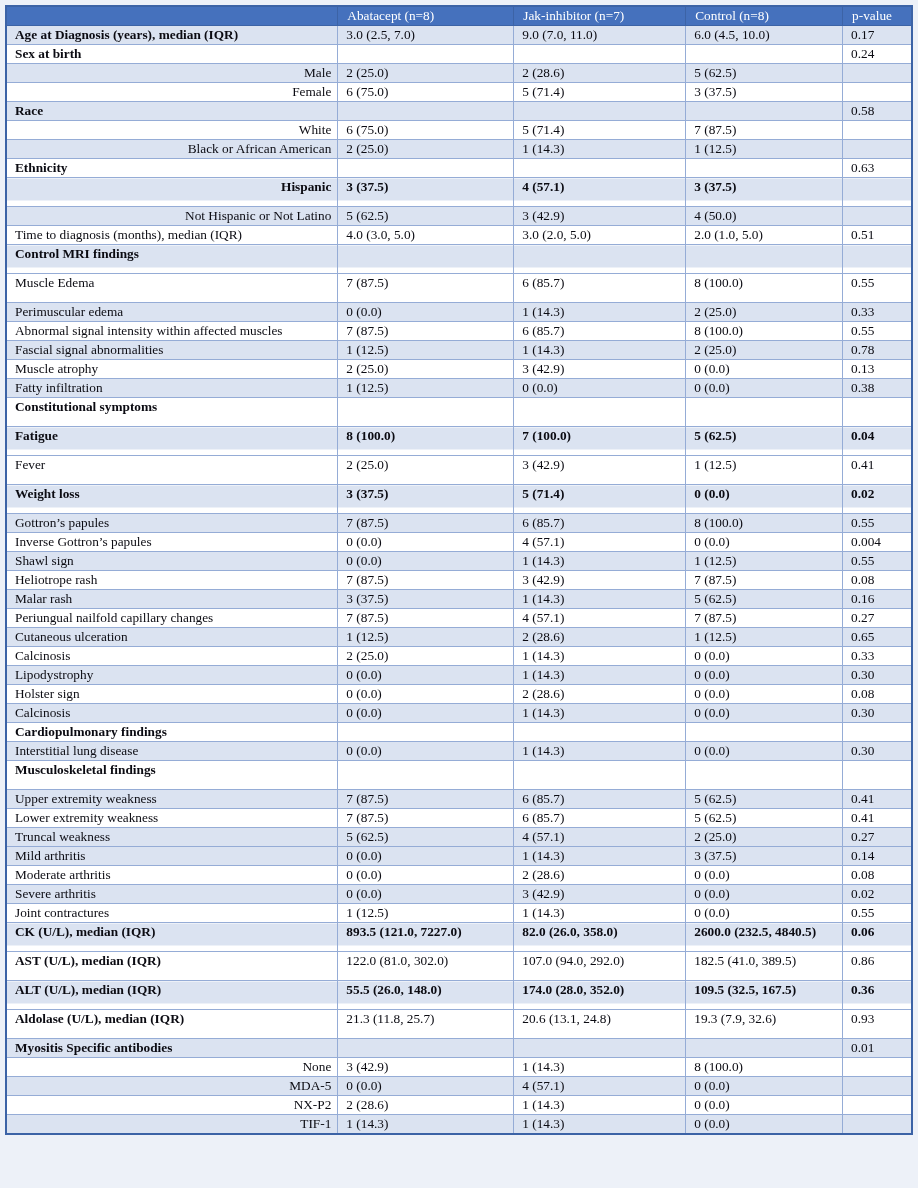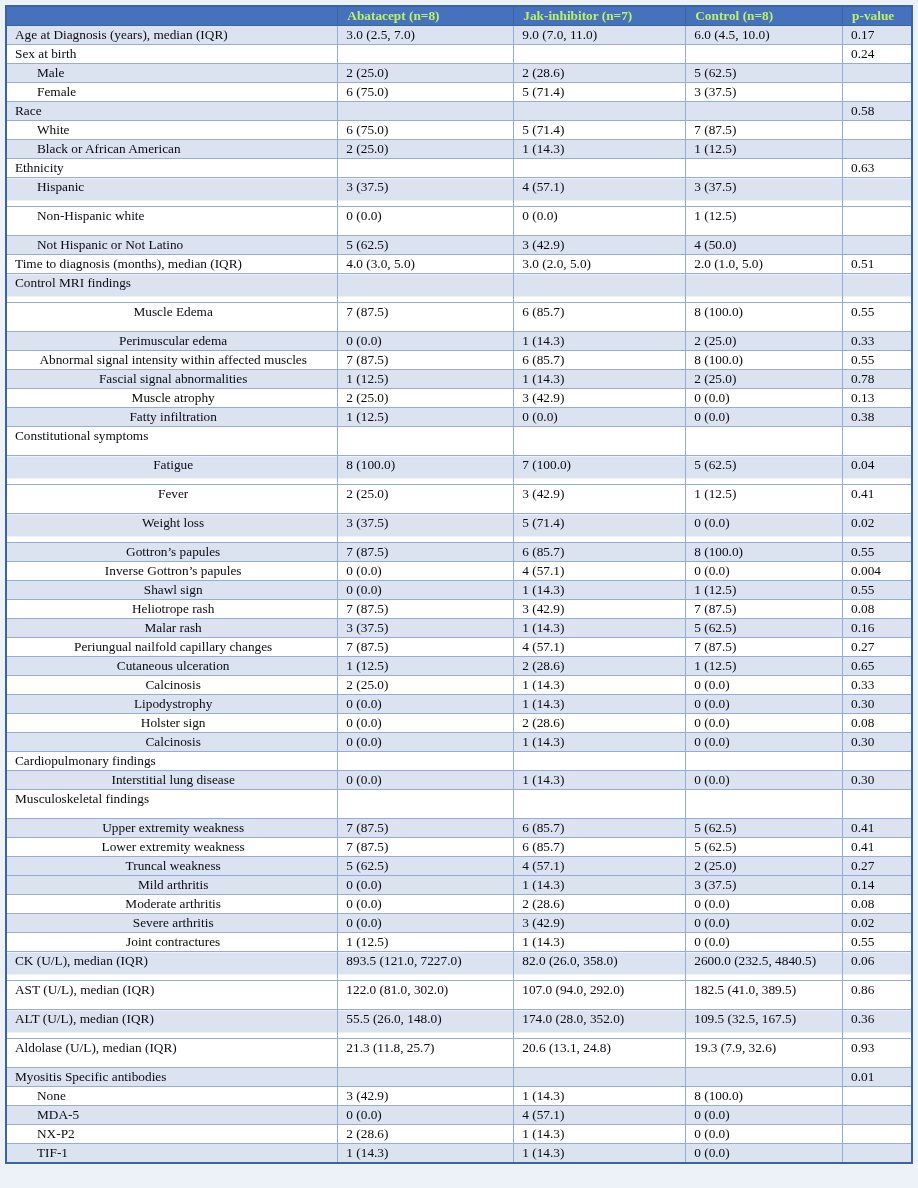--- a/index.html
+++ b/index.html
@@ -23,32 +23,33 @@
 
   th, td {
     border:1px solid #95acd6;
     padding:1px 6px 2px 8px;
     vertical-align:top;
     overflow:hidden; white-space:nowrap;
     height:15px; line-height:15px;
     text-align:left;
   }
   thead th {
-    background:#4571bd; color:#bef264; font-weight:bold;
+    background:#4571bd; color:#ffffff; font-weight:normal;
     border-color:#3c63a6;
     padding-left:9px;
   }
   tr.band td { background:#dbe3f1; }
   tr.tall td { height:25px; }
   tr.tall.band td {
     background:linear-gradient(#dbe3f1 calc(100% - 6px), #ffffff calc(100% - 6px));
+    font-weight:bold;
   }
-  td.lbl.a-indent { padding-left:30px; }
-  td.lbl.a-center { text-align:center; padding-left:8px; }
-  tr.boldlbl td.lbl { font-weight:normal; }
+  td.lbl.a-indent { padding-left:30px;text-align:right; }
+  td.lbl.a-center { padding-left:8px; }
+  tr.boldlbl td.lbl { font-weight:bold; }
 </style>
 </head>
 <body>
 
 <div class="sheet">
   <table class="clin">
     <colgroup>
       <col class="c-label">
         <col class="c-aba">
         <col class="c-jak">
@@ -121,27 +122,20 @@
           <td class="val"></td>
           <td class="pv">0.63</td>
         </tr>
         <tr class="band tall ">
           <td class="lbl a-indent">Hispanic</td>
           <td class="val">3 (37.5)</td>
           <td class="val">4 (57.1)</td>
           <td class="val">3 (37.5)</td>
           <td class="pv"></td>
         </tr>
-        <tr class="tall ">
-          <td class="lbl a-indent">Non-Hispanic white</td>
-          <td class="val">0 (0.0)</td>
-          <td class="val">0 (0.0)</td>
-          <td class="val">1 (12.5)</td>
-          <td class="pv"></td>
-        </tr>
         <tr class="band ">
           <td class="lbl a-indent">Not Hispanic or Not Latino</td>
           <td class="val">5 (62.5)</td>
           <td class="val">3 (42.9)</td>
           <td class="val">4 (50.0)</td>
           <td class="pv"></td>
         </tr>
         <tr class="">
           <td class="lbl a-left">Time to diagnosis (months), median (IQR)</td>
           <td class="val">4.0 (3.0, 5.0)</td>

